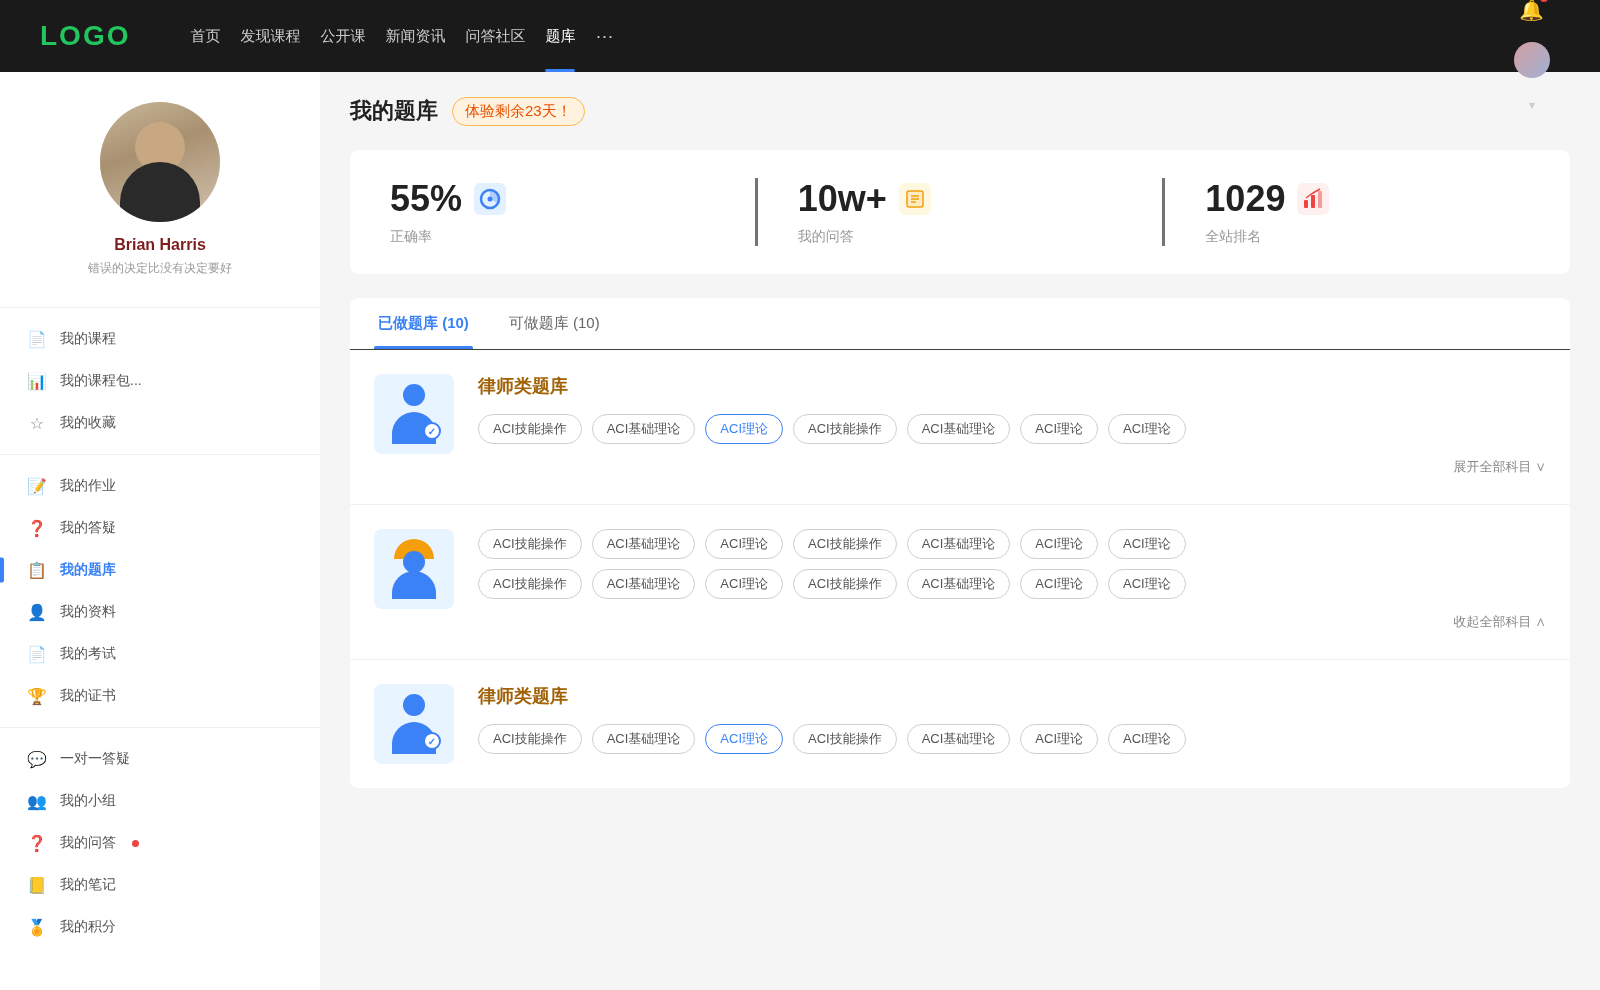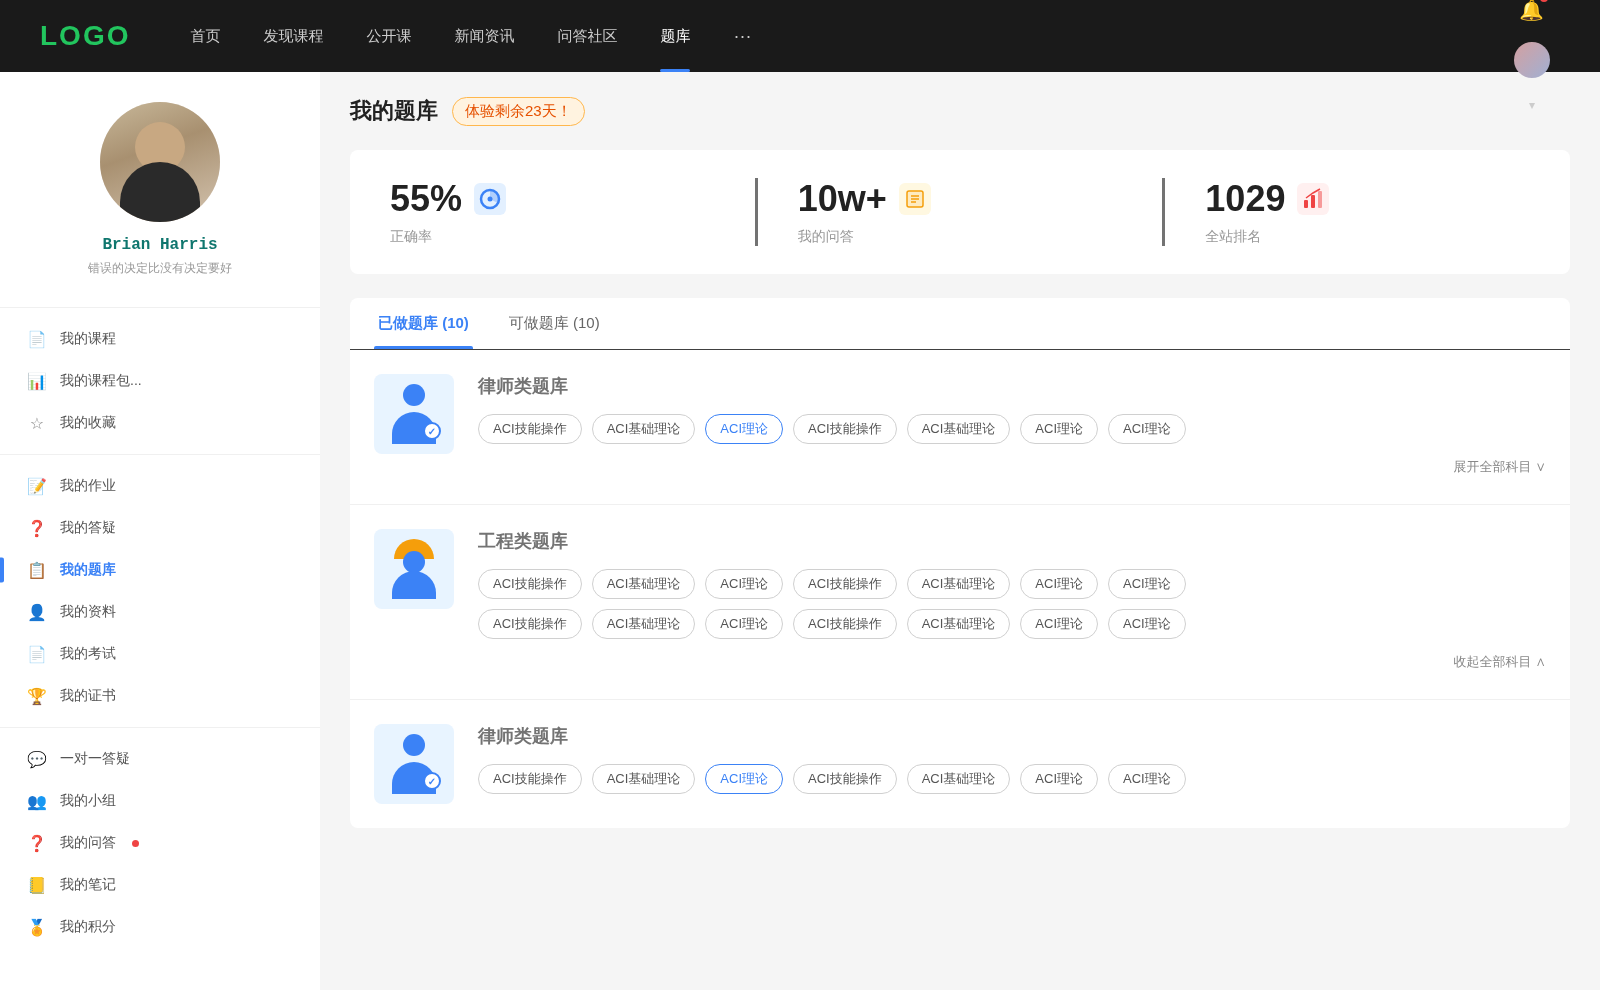--- a/index.html
+++ b/index.html
@@ -19,21 +19,21 @@
     .logo {
       color: #22c55e;
       font-size: 28px;
       font-weight: bold;
       margin-right: 60px;
       letter-spacing: 2px;
     }
     .nav {
       display: flex;
       align-items: center;
-      gap: 43px;
+      gap: 20px;
       flex: 1;
     }
     .nav-item {
       color: #ccc;
       font-size: 15px;
       cursor: pointer;
       padding: 4px 0;
       position: relative;
     }
     .nav-item.active {
@@ -149,23 +149,22 @@
       left: 50%;
       transform: translateX(-50%);
       width: 80px;
       height: 60px;
       border-radius: 40px 40px 0 0;
       background: #2a2a2a;
     }
     .profile-name {
       font-size: 16px;
       font-weight: 600;
-      color: #0f766e;
+      color: #7f1d1d;
       margin-bottom: 6px;
-      font-family: Liberation Mono, monospace;
     }
     .profile-motto {
       font-size: 12px;
       color: #999;
     }
     .sidebar-divider {
       border: none;
       border-top: 1px solid #f0f0f0;
       margin: 10px 0;
     }
@@ -428,21 +427,21 @@
       position: absolute;
       bottom: 0;
       left: 50%;
       transform: translateX(-50%);
     }
 
     .bank-info { flex: 1; }
     .bank-title {
       font-size: 18px;
       font-weight: 600;
-      color: #737373;
+      color: #a16207;
       margin-bottom: 16px;
     }
     .tags-row {
       display: flex;
       flex-wrap: wrap;
       gap: 10px;
       align-items: center;
       margin-bottom: 10px;
     }
     .tag {
@@ -650,21 +649,20 @@
 
       <div class="bank-item">
         <div class="bank-icon-wrap">
           <div class="engineer-icon">
             <div class="helmet"></div>
             <div class="head2"></div>
             <div class="body2"></div>
           </div>
         </div>
         <div class="bank-info">
-          <div class="bank-title">工程类题库</div>
           <div class="tags-row">
             <span class="tag">ACI技能操作</span>
             <span class="tag">ACI基础理论</span>
             <span class="tag">ACI理论</span>
             <span class="tag">ACI技能操作</span>
             <span class="tag">ACI基础理论</span>
             <span class="tag">ACI理论</span>
             <span class="tag">ACI理论</span>
           </div>
           <div class="tags-row">

